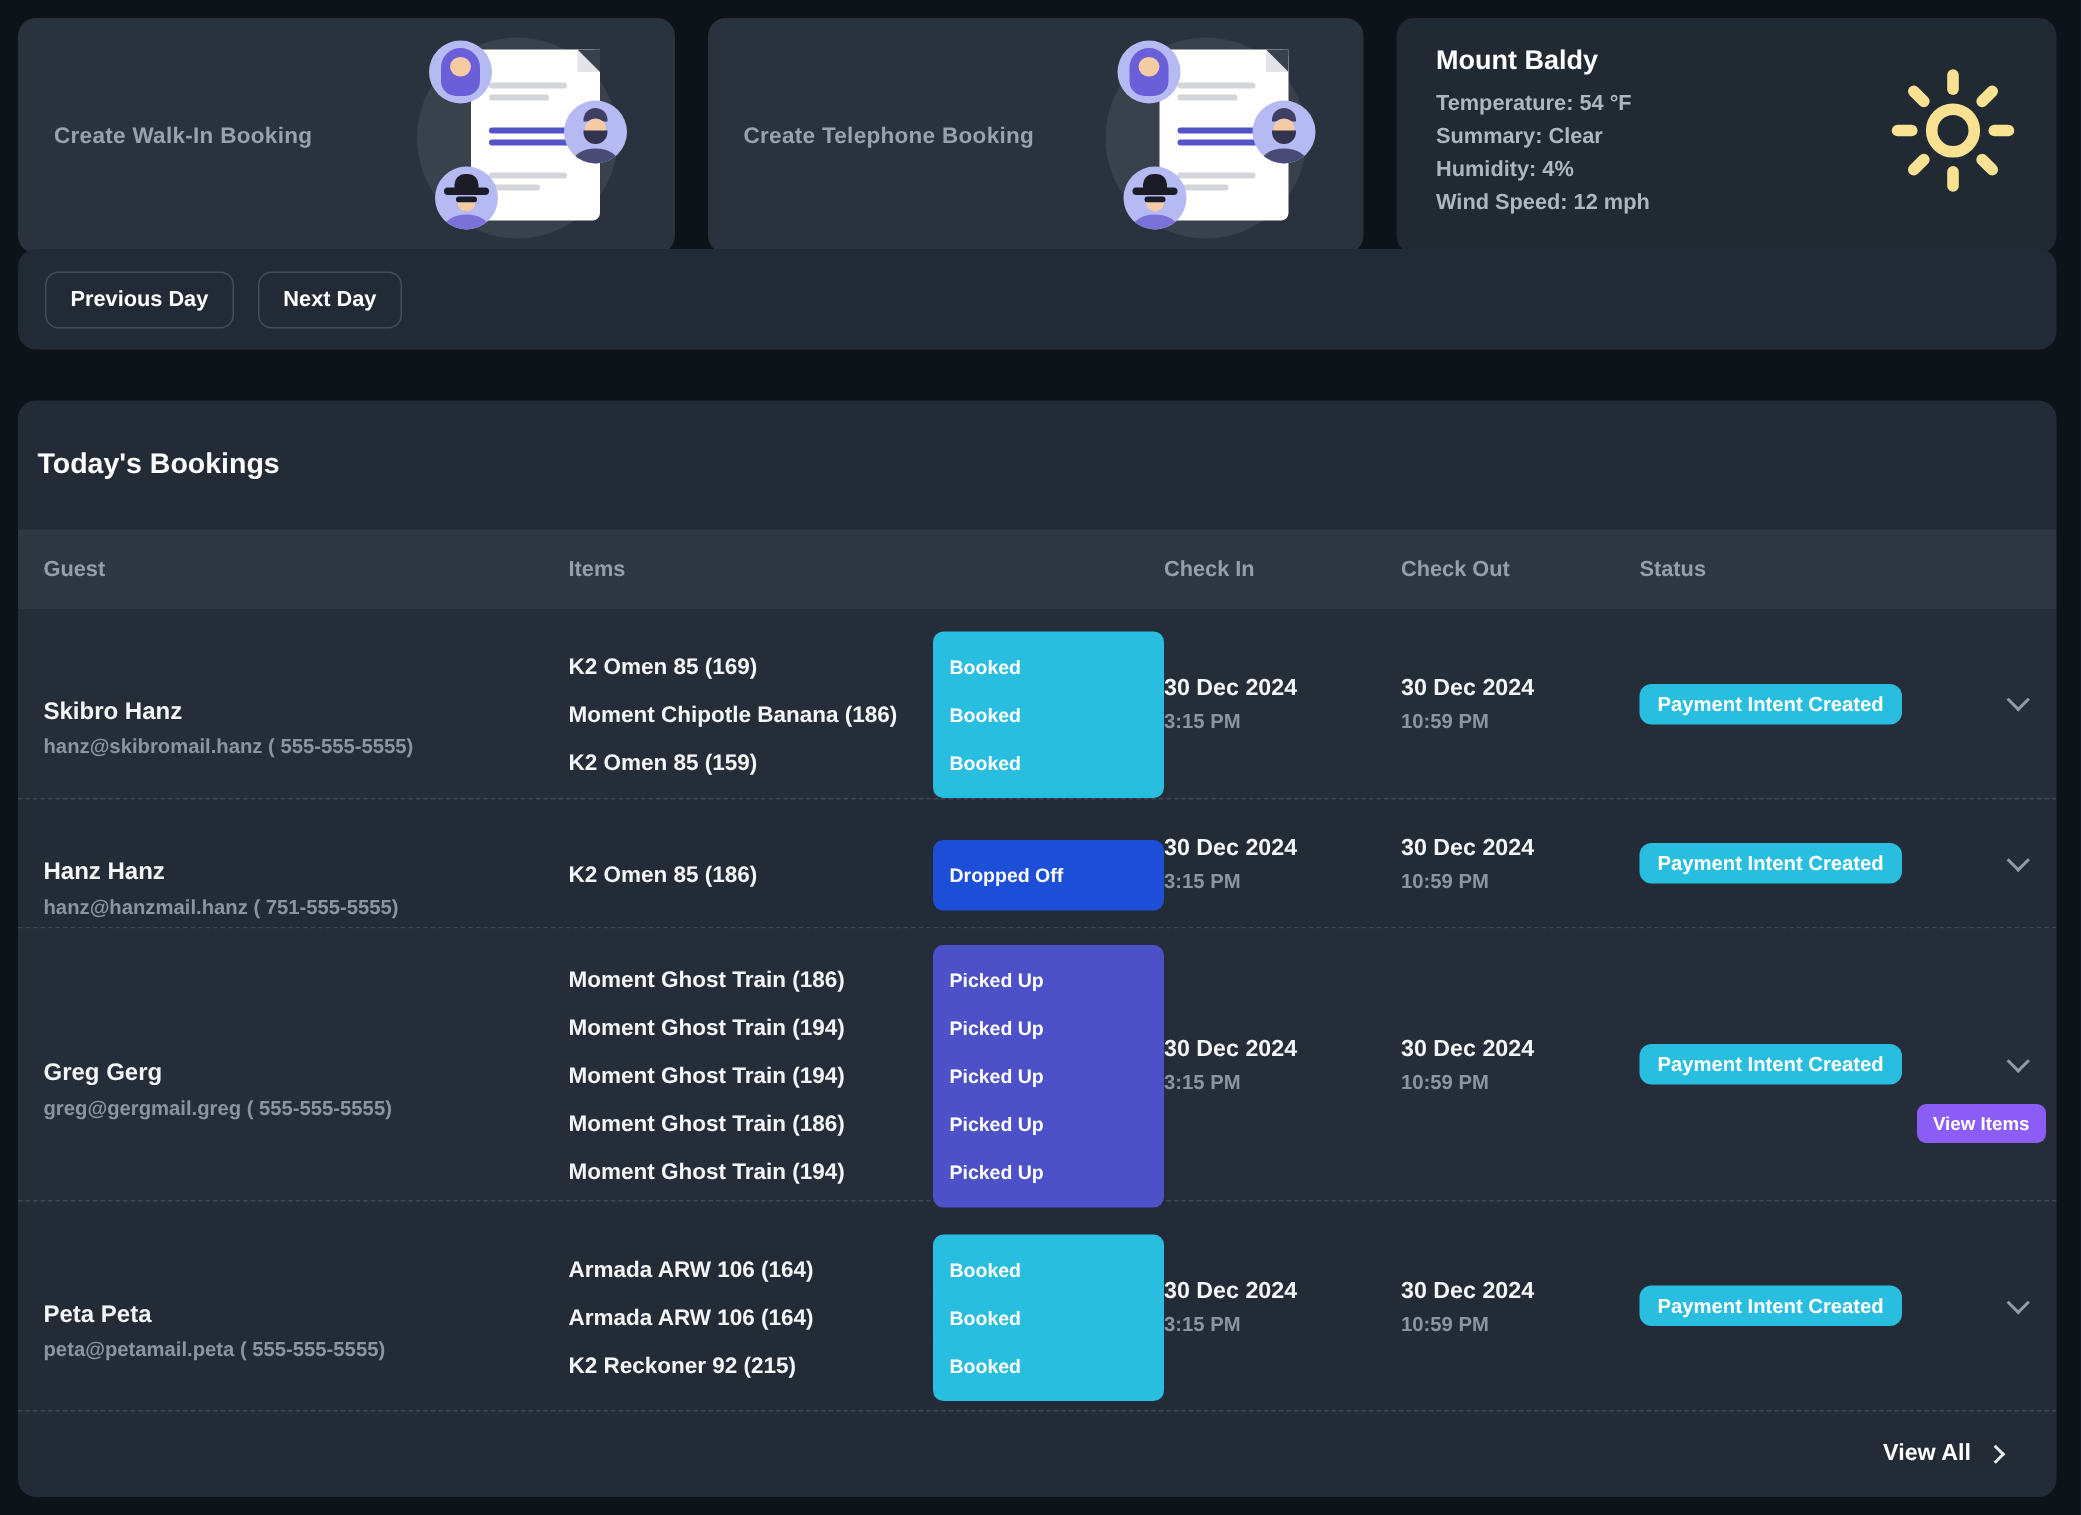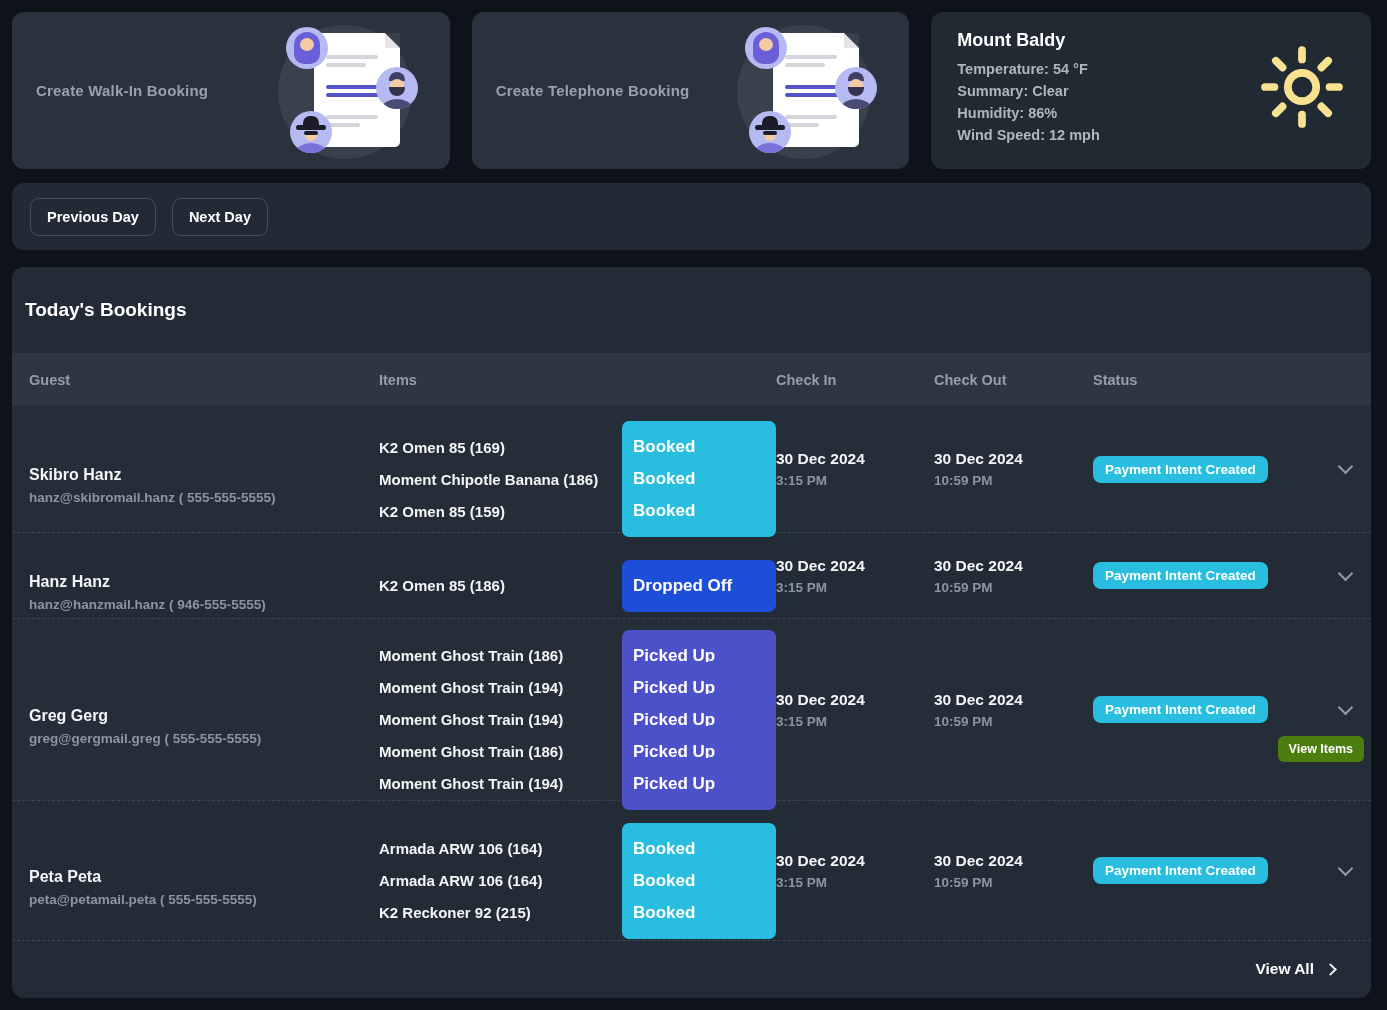--- a/index.html
+++ b/index.html
@@ -31,47 +31,47 @@
   .body-arc.purple { background:#7a72d8; }
   .hat-brim { position:absolute; left:6px; top:14px; width:30px; height:5px; border-radius:3px; background:#1c1c28; }
   .hat-top { position:absolute; left:13px; top:5px; width:16px; height:10px; border-radius:7px 7px 0 0; background:#1c1c28; }
   .shades { position:absolute; left:14px; top:20px; width:14px; height:4px; border-radius:2px; background:#1c1c28; }
   .chin { position:absolute; left:15px; top:24px; width:12px; height:6px; border-radius:0 0 6px 6px; background:#f4cba3; }
 
   
   .sun-wrap { position:absolute; right:26px; top:32px; }
 
   
-  .date-bar { position:absolute; left:12px; top:183px; width:1359px; height:67px; background:#222b35; border-radius:12px; display:flex; align-items:center; padding:0 17px 0 18px; }
+  .date-bar { position:absolute; left:12px; top:166px; width:1359px; height:67px; background:#222b35; border-radius:12px; display:flex; align-items:center; padding:0 17px 0 18px; }
   .day-btn { background:transparent; border:1px solid #434d59; border-radius:9px; color:#fff; font-family:inherit; font-size:14.5px; font-weight:700; padding:10px 16px; margin-right:16px; cursor:pointer; }
   .date-title { margin-left:auto; color:#fff; font-size:21.5px; font-weight:700; letter-spacing:.2px; }
 
   
   .panel { position:absolute; left:12px; top:267px; width:1359px; height:731px; background:#232c36; border-radius:12px; overflow:hidden; }
   .panel-title { color:#fff; font-size:19px; font-weight:700; padding:32px 0 0 13px; height:86px; }
   .thead { height:53px; background:#2d3641; display:grid; grid-template-columns:350px 397px 158px 159px 227px 1fr; align-items:center; padding-left:17px; }
   .th { color:#959ea9; font-size:14.5px; font-weight:600; }
   .row { display:grid; grid-template-columns:350px 397px 158px 159px 227px 1fr; align-items:center; padding-left:17px; border-bottom:1px dashed #3d4652; cursor:pointer; }
   .booking-rows .row:nth-child(odd) { background:#252e38; }
   .booking-rows .row:nth-child(1){ min-height:127px; } .booking-rows .row:nth-child(2){ min-height:86px; }
   .booking-rows .row:nth-child(3){ min-height:182px; } .booking-rows .row:nth-child(4){ min-height:140px; }
   .guest-name { color:#f3f5f7; font-size:16px; font-weight:700; margin-bottom:6px;margin-top:33px; }
   .guest-contact { color:#8b95a0; font-size:13.5px; font-weight:600; }
   .item-line { display:grid; grid-template-columns:243px auto; align-items:center; height:32px; }
   .item-name { color:#f3f5f7; font-size:15px; font-weight:700; }
-  .badge { display:inline-block; color:#fff; font-size:17px; font-weight:700; padding:16px 11px; border-radius:7px; }
+  .badge { display:inline-block; color:#fff; font-size:13px; font-weight:700; padding:16px 11px; border-radius:7px; }
   .badge-booked, .status-badge { background:#29bedf; }
   .badge-dropped { background:#1d4ed8; }
   .badge-picked { background:#4c51c8; }
   .status-badge { font-size:13.5px; padding:6px 12px; border-radius:8px; }
   .date-main { color:#f3f5f7; font-size:15.5px; font-weight:700; margin-bottom:5px; }
   .date-sub { color:#8b95a0; font-size:13.5px; font-weight:600; }
   .chevron-cell { align-self:stretch; display:flex; align-items:center; justify-content:center; position:relative; }
   .chevron-down { width:11px; height:11px; border-right:2.5px solid #929ba5; border-bottom:2.5px solid #929ba5; transform:rotate(45deg); margin-top:-5px; }
-  .view-items-tooltip { position:absolute; top:calc(50% + 26px); right:7px; background:#4d7c0f; color:#fff; font-size:12.5px; font-weight:700; padding:6px 11px; border-radius:6px; white-space:nowrap; cursor:pointer; }
+  .view-items-tooltip { position:absolute; top:calc(50% + 26px); right:7px; background:#8b5cf6; color:#fff; font-size:12.5px; font-weight:700; padding:6px 11px; border-radius:6px; white-space:nowrap; cursor:pointer; }
   .tfoot { height:56px; display:flex; align-items:center; justify-content:flex-end; padding-right:36px; gap:12px; cursor:pointer; }
   .view-all-label { color:#fff; font-size:15.5px; font-weight:700; }
   .chevron-right { width:9px; height:9px; border-right:2.5px solid #e8eaec; border-bottom:2.5px solid #e8eaec; transform:rotate(-45deg); }
 </style>
 </head>
 <body>
 
 <div class="cards-row">
 
   <div class="card">
@@ -140,21 +140,21 @@
           <div class="body-arc purple"></div>
         </div>
     </div>
   </div>
 
   <div class="card weather-card" style="position:relative;">
     <div>
       <div class="weather-title">Mount Baldy</div>
       <div class="weather-line">Temperature: 54 °F</div>
       <div class="weather-line">Summary: Clear</div>
-      <div class="weather-line">Humidity: 86%</div>
+      <div class="weather-line">Humidity: 4%</div>
       <div class="weather-line">Wind Speed: 12 mph</div>
     </div>
     <div class="sun-wrap">
       <svg width="86" height="86" viewBox="0 0 100 100" fill="none" stroke="#f8e291" stroke-width="9" stroke-linecap="round">
         <circle cx="50" cy="50" r="16.5"></circle>
         <line x1="82" y1="50" x2="93" y2="50"></line>
         <line x1="72.6" y1="72.6" x2="80.4" y2="80.4"></line>
         <line x1="50" y1="82" x2="50" y2="93"></line>
         <line x1="27.4" y1="72.6" x2="19.6" y2="80.4"></line>
         <line x1="18" y1="50" x2="7" y2="50"></line>
@@ -215,21 +215,21 @@
       <span class="badge status-badge">Payment Intent Created</span>
     </div>
     <div class="chevron-cell">
       <span class="chevron-down"></span>
     </div>
   </div>
 
   <div class="row">
     <div>
       <div class="guest-name">Hanz Hanz</div>
-      <div class="guest-contact">hanz@hanzmail.hanz ( 946-555-5555)</div>
+      <div class="guest-contact">hanz@hanzmail.hanz ( 751-555-5555)</div>
     </div>
     <div>
           <div class="item-line">
             <span class="item-name">K2 Omen 85 (186)</span>
             <span class="badge badge-dropped">Dropped Off</span>
           </div>
         </div>
     <div>
       <div class="date-main">30 Dec 2024</div>
       <div class="date-sub">3:15 PM</div>

